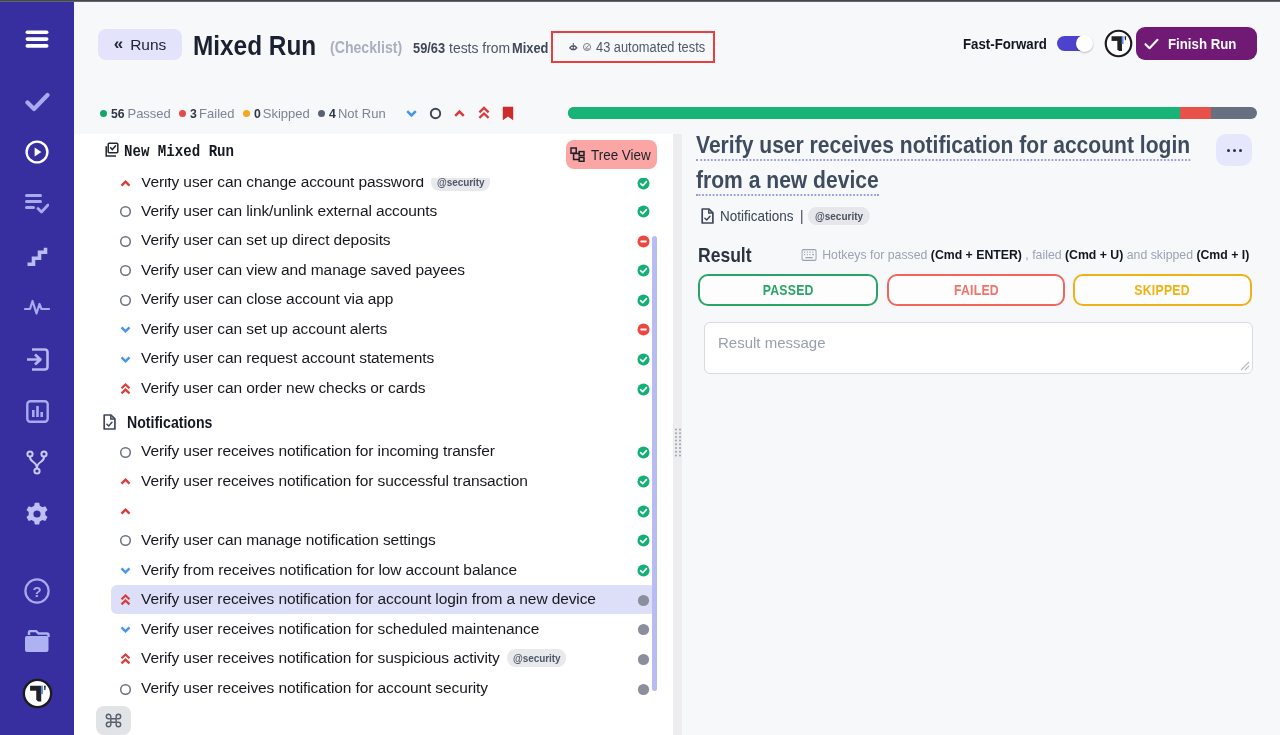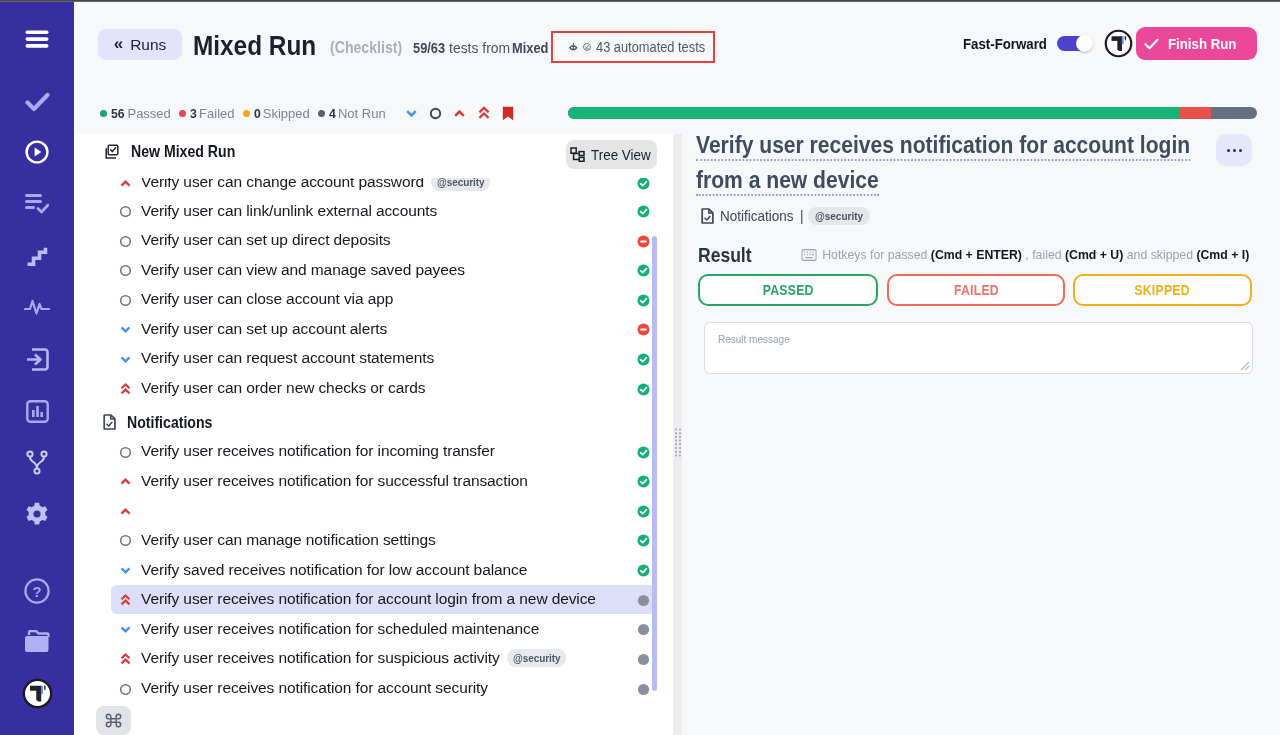--- a/index.html
+++ b/index.html
@@ -19,38 +19,38 @@
 #checklist { position:absolute; left:330px; top:38px; font-size:16.5px; color:#A9AFBC; }
 #teststat { position:absolute; left:413px; top:39px; font-size:15px; color:#4C5565; white-space:nowrap; }
 #autobox { position:absolute; left:551px; top:31px; width:164px; height:32px; border:2px solid #E8403C;
   display:flex; align-items:center; padding-left:16px; gap:5px; }
 #autobox .at { font-size:13.8px; color:#4E5869; white-space:nowrap; transform:scaleX(0.93); transform-origin:0 50%; }
 #ffl { position:absolute; left:963px; top:35px; font-size:15.5px; color:#10151F; }
 #toggle { position:absolute; left:1057px; top:36px; width:35px; height:15px; border-radius:8px; background:#4C42CE; }
 #toggle .knob { position:absolute; right:-1px; top:-1px; width:17px; height:17px; border-radius:50%; background:#fff;
   box-shadow:0 1px 2px rgba(0,0,0,0.25); }
 #hlogo { position:absolute; left:1104px; top:29px; }
-#finishbtn { position:absolute; left:1136px; top:27px; width:121px; height:33px; background:#ec4899; border-radius:9px;
+#finishbtn { position:absolute; left:1136px; top:27px; width:121px; height:33px; background:#701a75; border-radius:9px;
   display:flex; align-items:center; justify-content:center; gap:9px; color:#fff; }
 #finishbtn .ft { font-size:15.5px; }
 
 #stats { position:absolute; left:100px; top:106px; height:14px; display:flex; align-items:center; font-size:13px; white-space:nowrap; }
 #stats .dot { width:7px; height:7px; border-radius:50%; display:inline-block; margin-right:4px; }
 #stats .n { font-weight:bold; color:#2E3644; display:inline-block; transform:scaleX(0.94); transform-origin:0 50%; }
 #stats .l { color:#7A8494; margin-right:8px; margin-left:2px; }
 #stats svg { margin-left:11px; }
 
 #pbar { position:absolute; left:568px; top:107px; width:689px; height:12px; border-radius:6px; overflow:hidden; background:#667080; }
 #pbar .g { position:absolute; left:0; top:0; width:612px; height:12px; background:#17B377; }
 #pbar .r { position:absolute; left:612px; top:0; width:31px; height:12px; background:#E8504A; }
 
 #panel { position:absolute; left:74px; top:134px; width:599px; height:601px; background:#FFFFFF; }
-#nmr { position:absolute; left:29px; top:8px; display:flex; align-items:center; gap:12px; }
+#nmr { position:absolute; left:29px; top:8px; display:flex; gap:5px;font-family:Liberation Mono, monospace; }
 #nmr .t { font-size:16.5px; color:#14181F; }
-#treeview { position:absolute; left:492px; top:6px; width:91px; height:29px; background:#e5e5e5; border-radius:8px;
+#treeview { position:absolute; left:492px; top:6px; width:91px; height:29px; background:#fca5a5; border-radius:8px;
   display:flex; align-items:center; justify-content:center; gap:6px; }
 #treeview .t { font-size:14px; color:#1A2029; transform:scaleX(0.96); transform-origin:0 50%; }
 #rowclip { position:absolute; left:0; top:43.5px; width:599px; height:557.5px; overflow:hidden; }
 .row { position:absolute; left:0; width:599px; height:29.5px; }
 .row .selbg { position:absolute; left:37px; top:0.5px; width:545px; height:29px; background:#DDDEF7; border-radius:6px; }
 .row .licon { position:absolute; left:45px; top:8px; width:13px; height:14px; }
 .row .rtext { position:absolute; left:67px; top:5.5px; font-size:15.5px; color:#16181D; white-space:nowrap; letter-spacing:-0.1px; }
 .row .tag { background:#E8E9EC; color:#4F5868; font-size:11.5px; font-weight:bold; display:inline-block;
   padding:2.5px 7px 3.5px; border-radius:10px; margin-left:7px; vertical-align:1.5px; transform:scaleX(0.87); transform-origin:0 50%; }
 .row .sicon { position:absolute; left:563px; top:8px; }
@@ -81,21 +81,21 @@
 .vbtn { position:absolute; top:273.5px; height:32.5px; border-radius:10px; background:#FDFDFE; display:flex; align-items:center; justify-content:center; }
 .vbtn span { font-size:15.5px; font-weight:bold; letter-spacing:0.3px; transform:scaleX(0.79); }
 #bpass { left:698px; width:180px; border:2px solid #27A567; }
 #bpass span { color:#27A567; }
 #bfail { left:887px; width:178px; border:2px solid #F2655C; }
 #bfail span { color:#F4716A; }
 #bskip { left:1073px; width:179px; border:2px solid #F0B118; }
 #bskip span { color:#F2B110; }
 #rmsg { position:absolute; left:704px; top:322px; width:549px; height:52px; background:#fff;
   border:1px solid #D8DBE0; border-radius:6px; }
-#rmsg .ph { position:absolute; left:13px; top:11px; font-size:10px; color:#98A0AD;text-align:center; }
+#rmsg .ph { position:absolute; left:13px; top:11px; font-size:15px; color:#98A0AD;text-align:center; }
 #rmsg svg { position:absolute; right:2px; bottom:2px; }
 </style></head>
 <body>
 <div id="topline"></div>
 <div id="sidebar">
 
   <div class="sideicon" style="top:30px"><svg width="24" height="20" viewBox="0 0 24 20">
     <rect x="0.5" y="0.5" width="23" height="3.6" rx="1.8" fill="#fff"></rect>
     <rect x="0.5" y="7.3" width="23" height="3.6" rx="1.8" fill="#fff"></rect>
     <rect x="0.5" y="14.1" width="23" height="3.6" rx="1.8" fill="#fff"></rect>
@@ -382,21 +382,21 @@
         <span class="rtext">Verify user can manage notification settings</span>
         <span class="sicon"><svg width="13" height="13" viewBox="0 0 13 13">
             <circle cx="6.5" cy="6.5" r="6" fill="#12B173"></circle>
             <path d="M3.6 6.7 L5.7 8.7 L9.4 4.6" fill="none" stroke="#fff" stroke-width="1.7" stroke-linecap="round" stroke-linejoin="round"></path>
           </svg></span>
       </div>
 <div class="row" style="top:377.75px">
         <span class="licon"><svg width="13" height="13" viewBox="0 0 13 13">
             <path d="M2.5 4.4 L6.5 8.4 L10.5 4.4" fill="none" stroke="#4495F0" stroke-width="2.4"></path>
           </svg></span>
-        <span class="rtext">Verify saved receives notification for low account balance</span>
+        <span class="rtext">Verify from receives notification for low account balance</span>
         <span class="sicon"><svg width="13" height="13" viewBox="0 0 13 13">
             <circle cx="6.5" cy="6.5" r="6" fill="#12B173"></circle>
             <path d="M3.6 6.7 L5.7 8.7 L9.4 4.6" fill="none" stroke="#fff" stroke-width="1.7" stroke-linecap="round" stroke-linejoin="round"></path>
           </svg></span>
       </div>
 <div class="row" style="top:407.25px">
         <div class="selbg"></div>
         <span class="licon"><svg width="13" height="14" viewBox="0 0 13 14">
             <path d="M2.5 6.2 L6.5 2.4 L10.5 6.2" fill="none" stroke="#DC3D3A" stroke-width="2.2"></path>
             <path d="M2.5 11.4 L6.5 7.6 L10.5 11.4" fill="none" stroke="#DC3D3A" stroke-width="2.2"></path>

